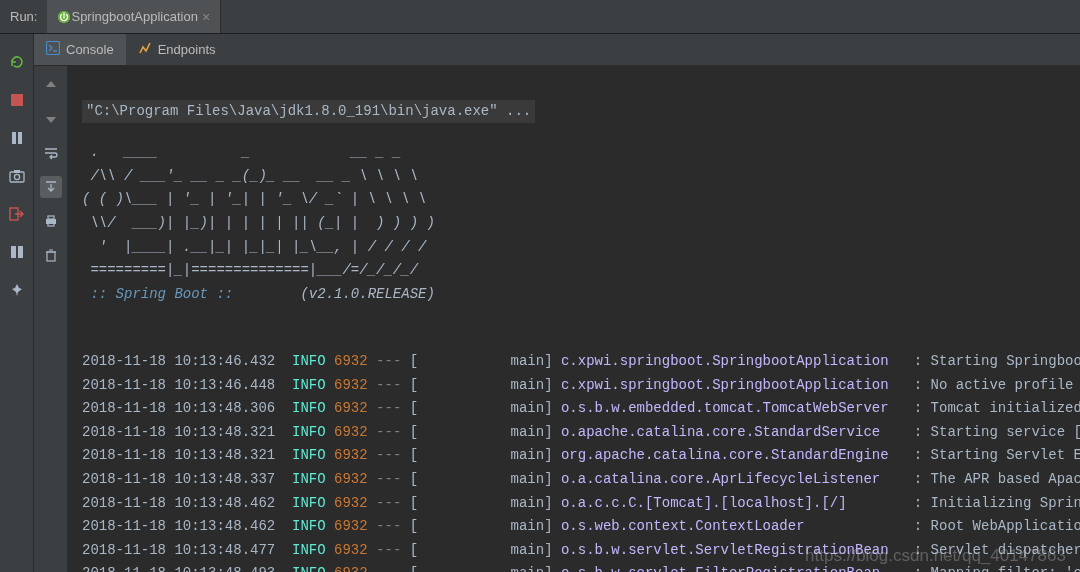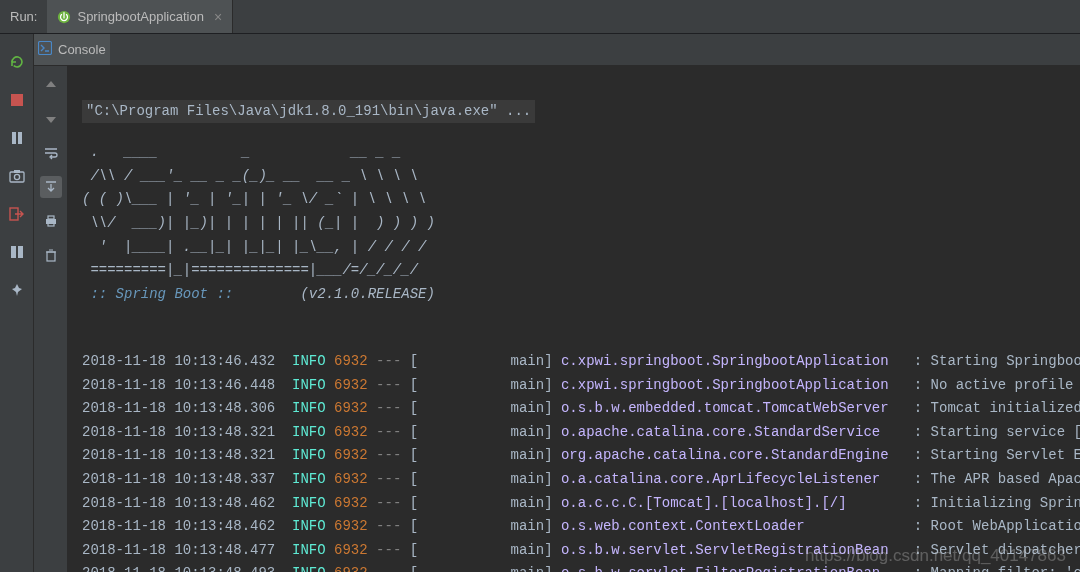--- a/index.html
+++ b/index.html
@@ -24,21 +24,20 @@
   .run-label {
     padding: 0 10px;
     display: flex;
     align-items: center;
     color: #bbb;
     font-size: 13px;
   }
   .run-tab {
     display: flex;
     align-items: center;
-    gap: 6px;
     padding: 0 10px;
     background: #4e5254;
     border-right: 1px solid #2b2b2b;
   }
   .run-tab .close {
     color: #888;
     font-size: 14px;
     margin-left: 4px;
   }
   .run-icon-spring {
@@ -65,21 +64,21 @@
     height: 32px;
     background: #3c3f41;
     border-bottom: 1px solid #2b2b2b;
     display: flex;
     align-items: stretch;
   }
   .sub-tab {
     display: flex;
     align-items: center;
     gap: 6px;
-    padding: 0 4px;
+    padding: 0 12px;
     color: #bbb;
     font-size: 13px;
   }
   .sub-tab.active { background: #4e5254; }
   .content-row { display: flex; flex: 1; min-height: 0; }
   .tool-col {
     width: 34px;
     background: #3c3f41;
     border-right: 1px solid #2b2b2b;
     display: flex;
@@ -200,20 +199,28 @@
       <div class="tab-row">
         <div class="sub-tab active">
           <span>
             <svg width="14" height="14" viewBox="0 0 14 14">
                 <rect x="0.5" y="0.5" width="13" height="13" rx="1.5" fill="none" stroke="#4A88C7" stroke-width="1.2"></rect>
                 <path d="M3 4 L6 7 L3 10 M7 10 L11 10" stroke="#4A88C7" stroke-width="1.4" fill="none"></path>
               </svg>
           </span>
           <span>Console</span>
         </div>
+        <div class="sub-tab">
+          <span>
+            <svg width="14" height="14" viewBox="0 0 14 14">
+                <path d="M2 12 L5 6 L8 10 L12 2" fill="none" stroke="#E8A33D" stroke-width="1.6"></path>
+              </svg>
+          </span>
+          <span>Endpoints</span>
+        </div>
       </div>
 
       <div class="content-row">
         <div class="tool-col">
           <div class="tool-btn">
               <svg width="14" height="14">
                 <path d="M7 3 L12 9 L2 9 Z" fill="#808080"></path>
               </svg>
             </div>
           <div class="tool-btn">

